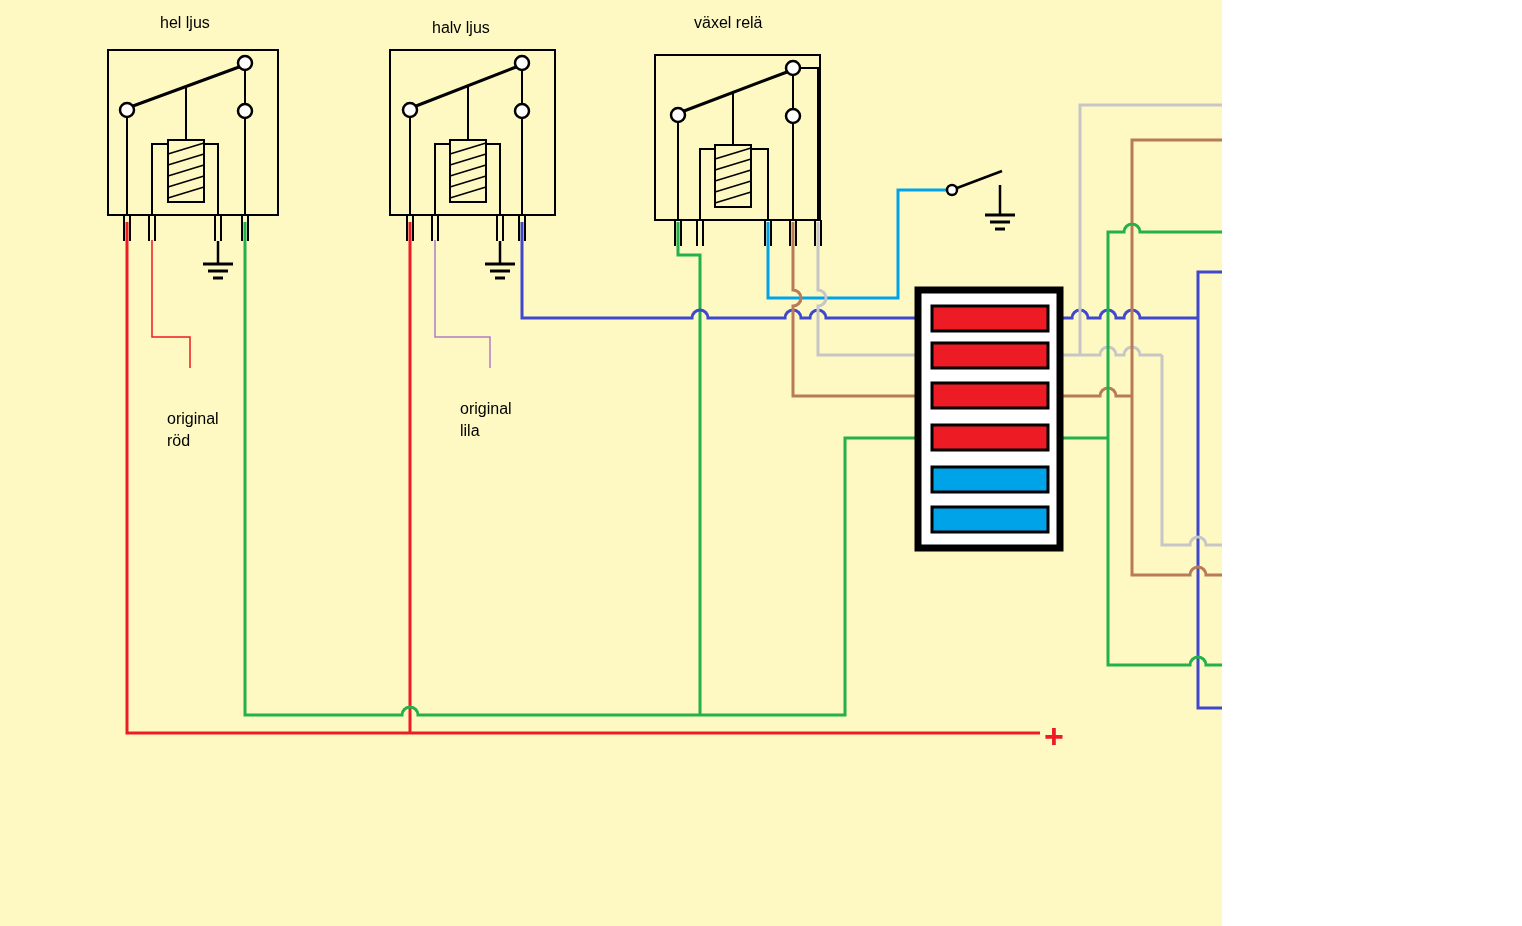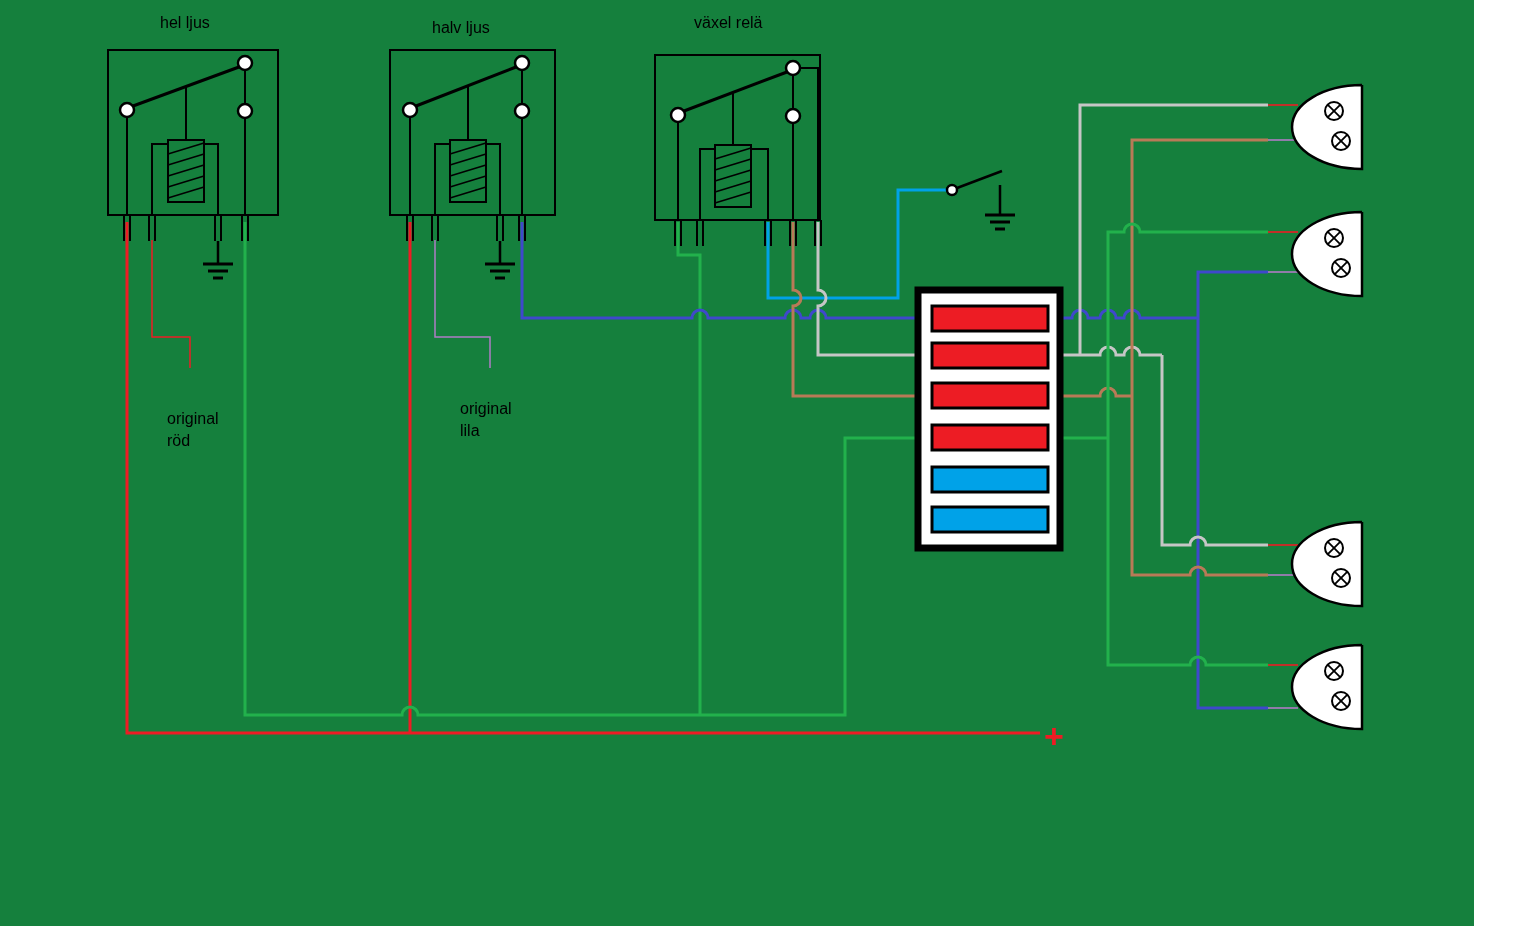--- a/index.html
+++ b/index.html
@@ -1,16 +1,16 @@
 <!DOCTYPE html>
 <html><head>
 <meta charset="utf-8">
 <style>
   html, body { margin: 0; padding: 0; background: #ffffff; }
-  #stage { position: relative; width: 1474px; height: 926px; background: #15803d; overflow: hidden; }
+  #stage { position: relative; width: 1222px; height: 926px; background: #fef9c3; overflow: hidden; }
   svg { display: block; }
   svg text { font-family: "Liberation Sans", sans-serif; }
 </style>
 </head>
 <body>
 
 <div id="stage">
   <svg id="diagram" width="1522" height="926" viewBox="0 0 1522 926" xmlns="http://www.w3.org/2000/svg">
       <g>
         <path d="M 127 222 L 127 733 L 1040 733" fill="none" stroke="#ed1c24" stroke-width="3"></path>

